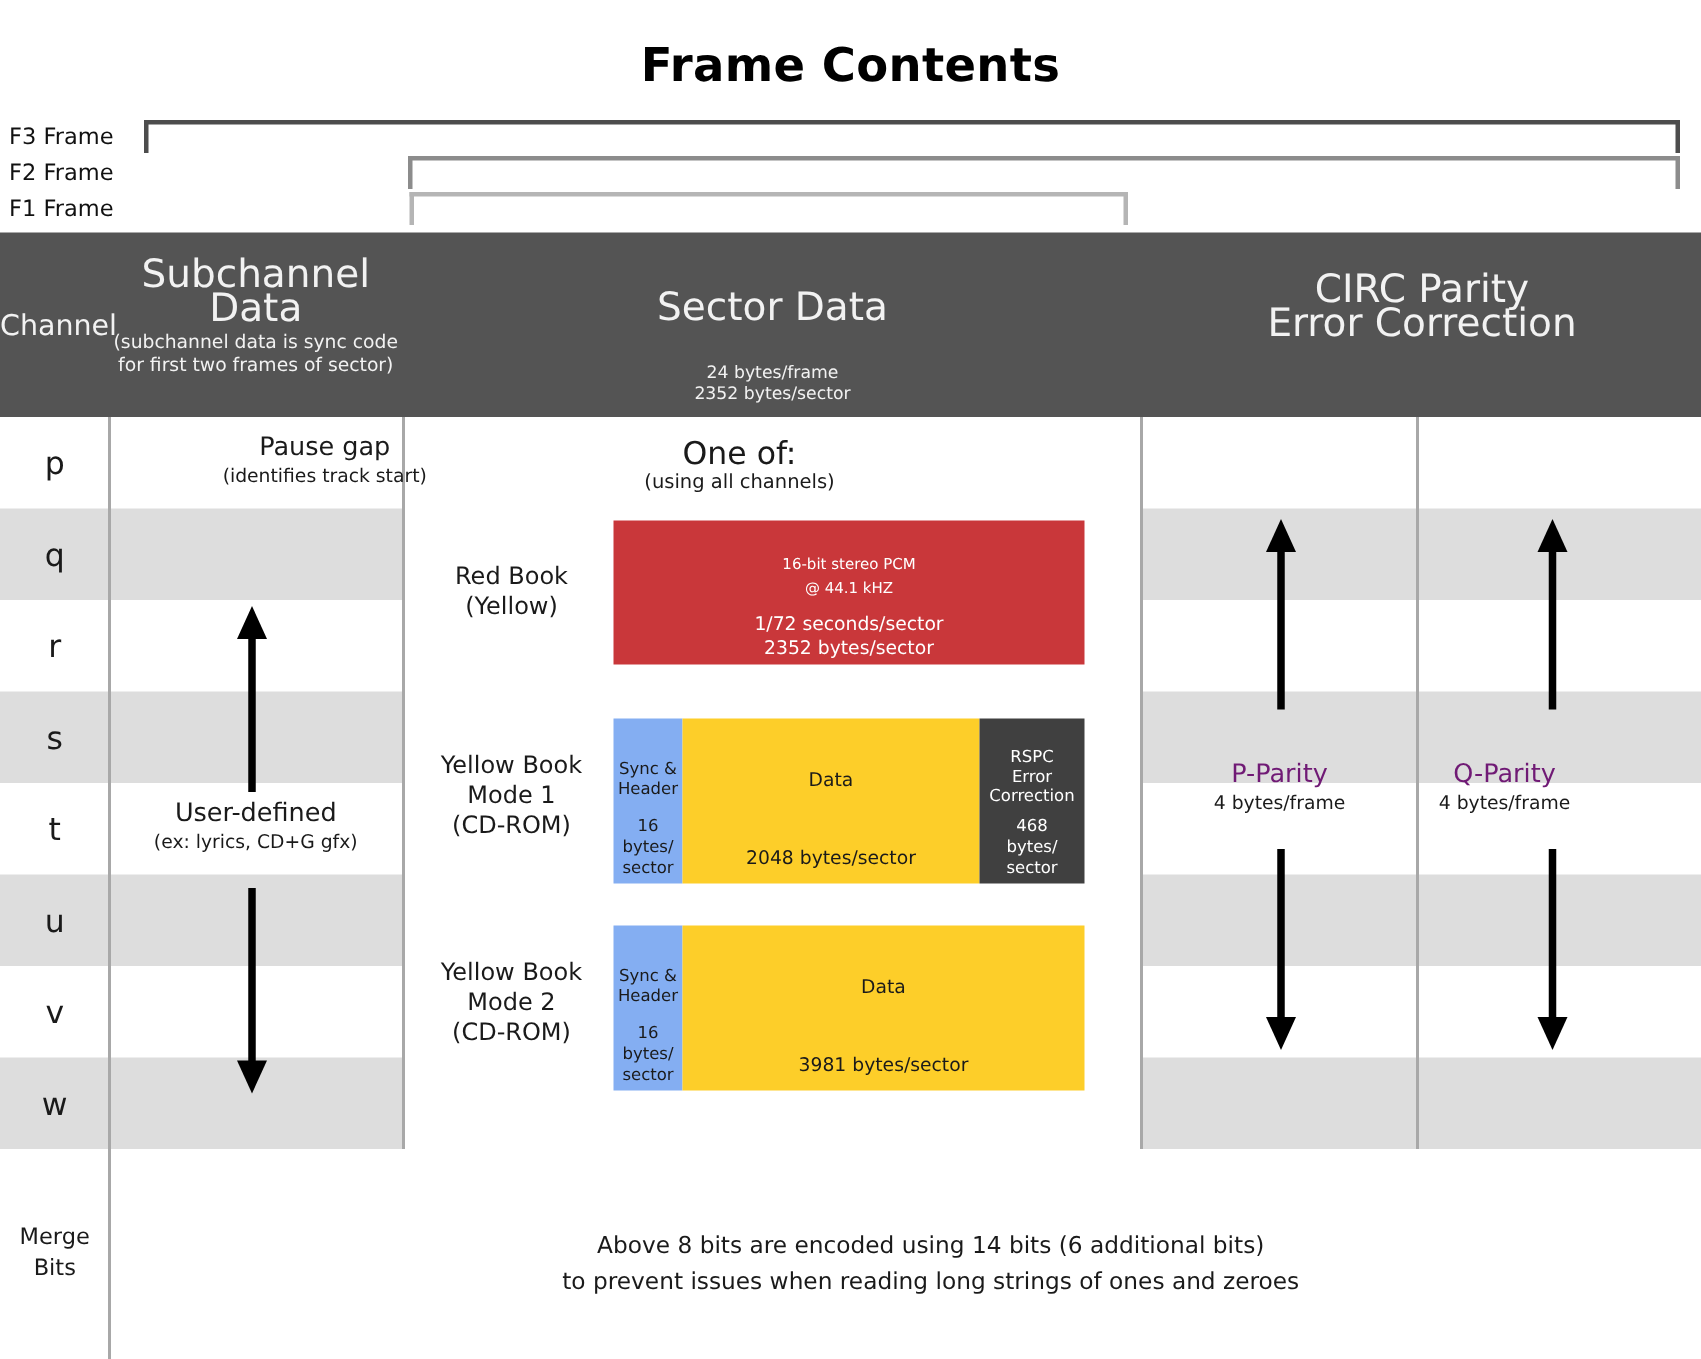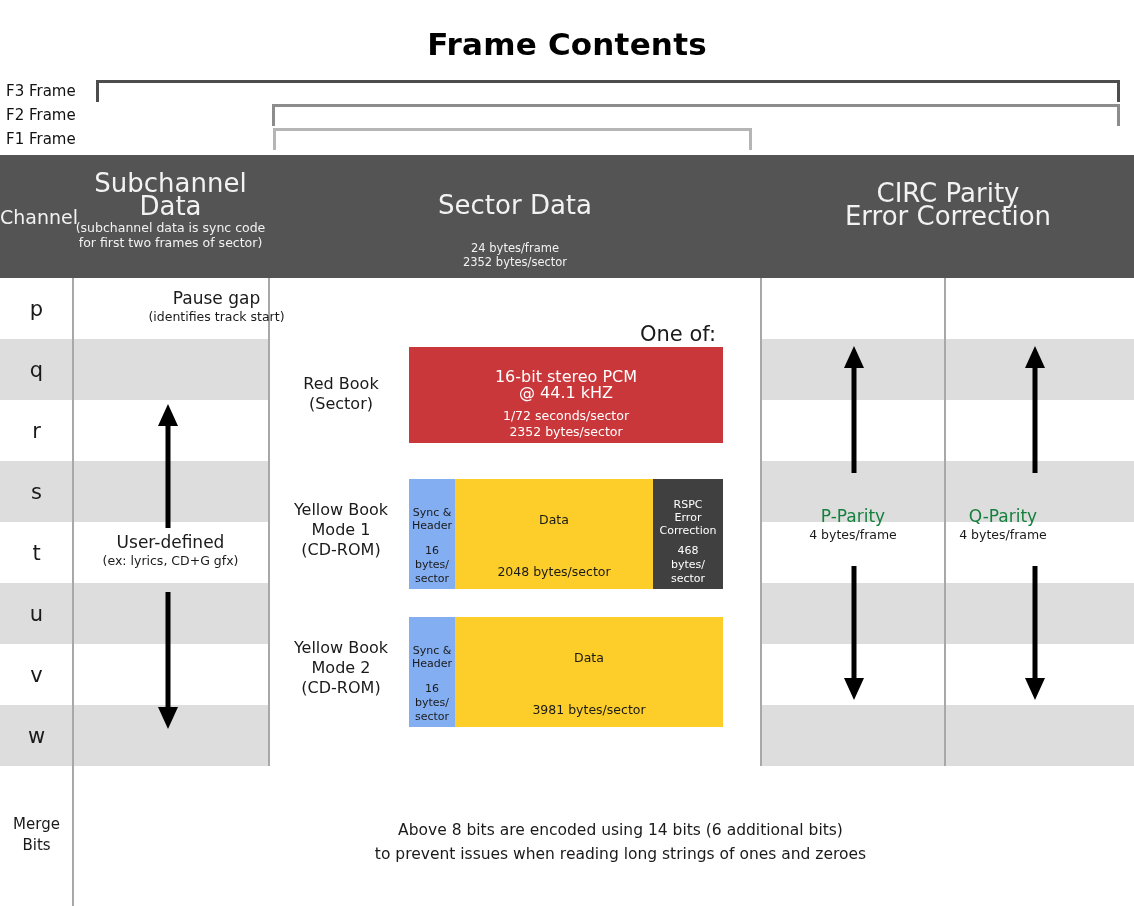--- a/index.html
+++ b/index.html
@@ -73,32 +73,32 @@
 
   
   .sub-text{position:absolute;left:73px;width:195px;text-align:center;}
   .sub-text .big{font-size:17px;line-height:21px;color:#1a1a1a;}
   .sub-text .small{font-size:12.5px;line-height:16px;color:#1a1a1a;}
 
   
   .arrow{position:absolute;}
 
   
-  .oneof{position:absolute;left:270px;top:290px;width:446px;text-align:right;margin-top:32px;}
+  .oneof{position:absolute;left:270px;top:290px;width:446px;text-align:center;}
   .oneof .big{font-size:21px;line-height:24px;}
   .oneof .small{font-size:13px;line-height:15px;}
 
   .book-label{position:absolute;text-align:center;font-size:16px;line-height:20px;color:#1a1a1a;white-space:pre-line;}
 
   .blk{position:absolute;box-sizing:border-box;overflow:hidden;}
   .blk .t{position:absolute;left:0;width:100%;text-align:center;white-space:pre-line;}
 
   
   .parity{position:absolute;text-align:center;}
-  .parity .p-title{font-size:17px;line-height:21px;color:#15803d;}
+  .parity .p-title{font-size:17px;line-height:21px;color:#701a75;}
   .parity .p-sub{font-size:12.5px;line-height:16px;color:#1a1a1a;}
 
   
   .merge-label{position:absolute;left:0;top:814px;width:73px;text-align:center;
     font-size:15px;line-height:21px;color:#1a1a1a;white-space:pre-line;}
   .merge-text{position:absolute;left:73px;top:818px;width:1061px;text-align:center;
     font-size:15.5px;line-height:24px;color:#1a1a1a;}
   .merge-text div{white-space:nowrap;margin-left:34px;}
 </style>
 </head>
@@ -180,23 +180,23 @@
     <line x1="16" y1="0" x2="16" y2="121" stroke="#000" stroke-width="5"></line>
     <polygon points="16,137 6,115 26,115" fill="#000"></polygon>
   </svg>
 
   <div class="oneof">
     <div class="big">One of:</div>
     <div class="small">(using all channels)</div>
   </div>
 
   <div class="book-label" style="left:278px;top:374px;width:126px;">Red Book
-(Sector)</div>
+(Yellow)</div>
   <div class="blk" style="left:409px;top:347px;width:314px;height:96px;background:#c9373a;">
-    <div class="t" style="top:22px;font-size:16px;line-height:16px;color:#ffffff;">16-bit stereo PCM
+    <div class="t" style="top:22px;font-size:10px;line-height:16px;color:#ffffff;">16-bit stereo PCM
 @ 44.1 kHZ</div>
     <div class="t" style="top:61px;font-size:12.5px;line-height:16px;color:#ffffff;">1/72 seconds/sector
 2352 bytes/sector</div>
   </div>
 
   <div class="book-label" style="left:278px;top:500px;width:126px;">Yellow Book
 Mode 1
 (CD-ROM)</div>
   <div class="blk" style="left:409px;top:479px;width:46px;height:110px;background:#84aef2;">
     <div class="t" style="top:27px;font-size:11px;line-height:13px;color:#1a1a1a;">Sync &amp;

